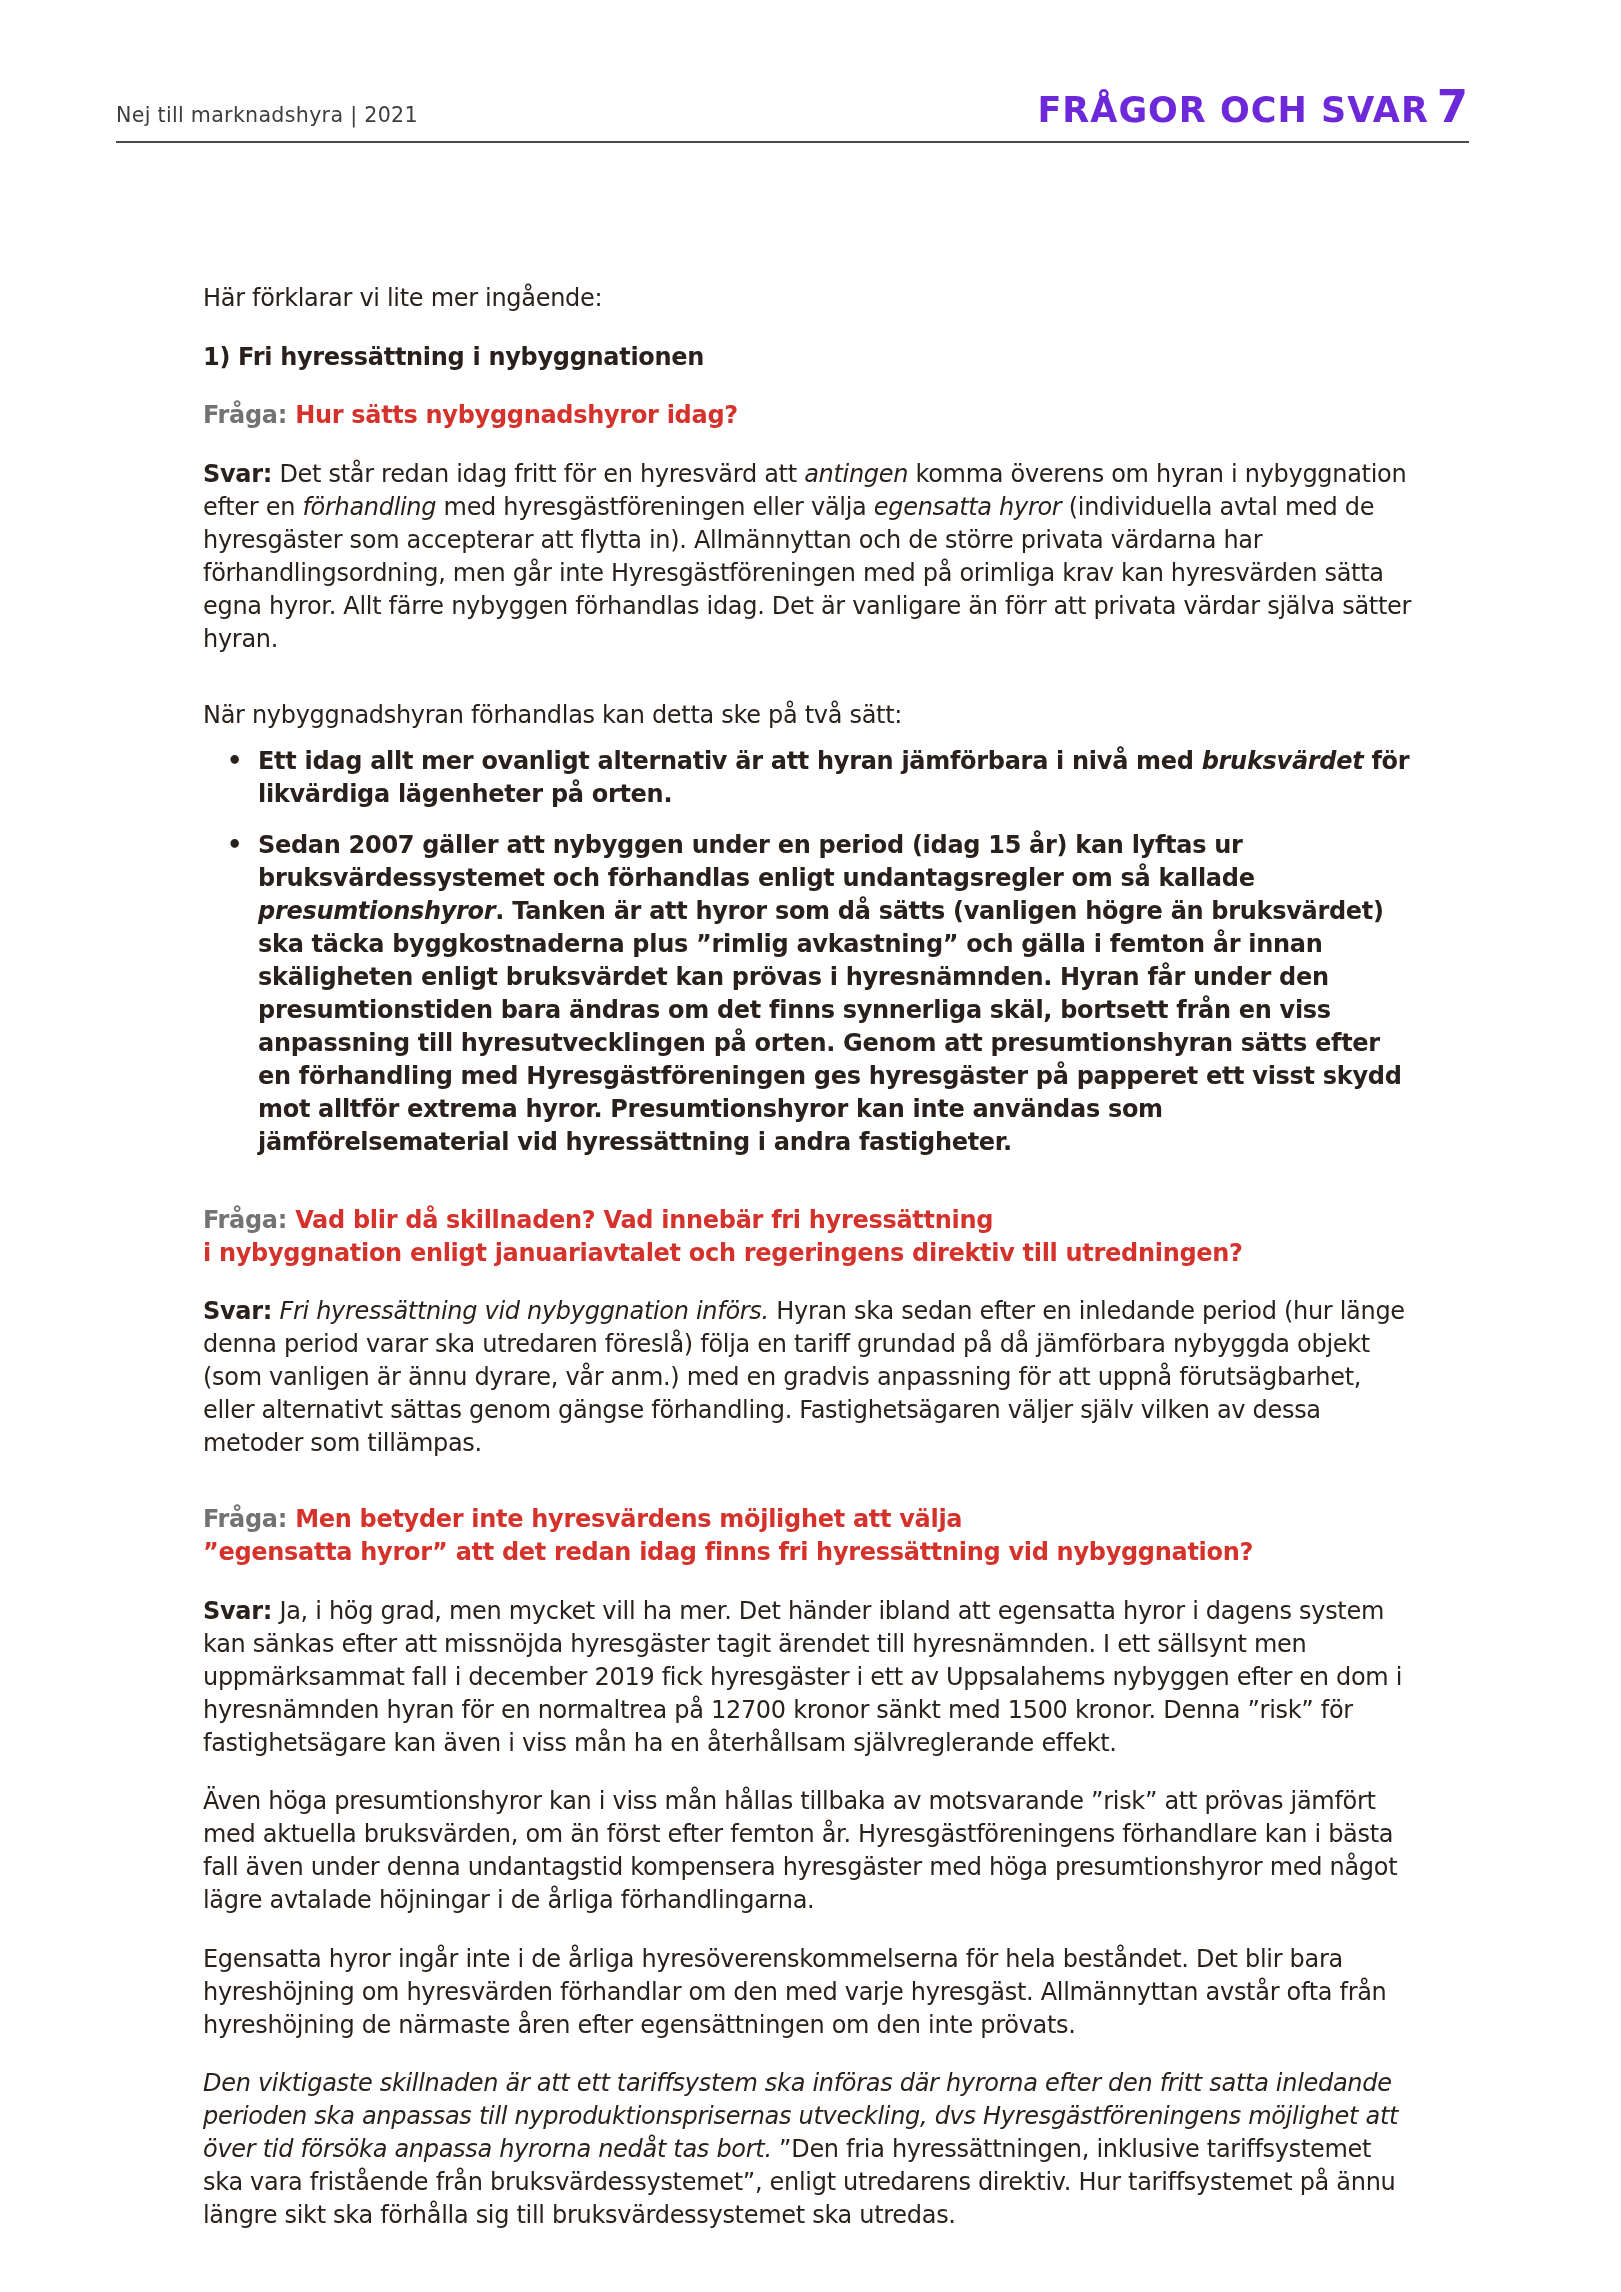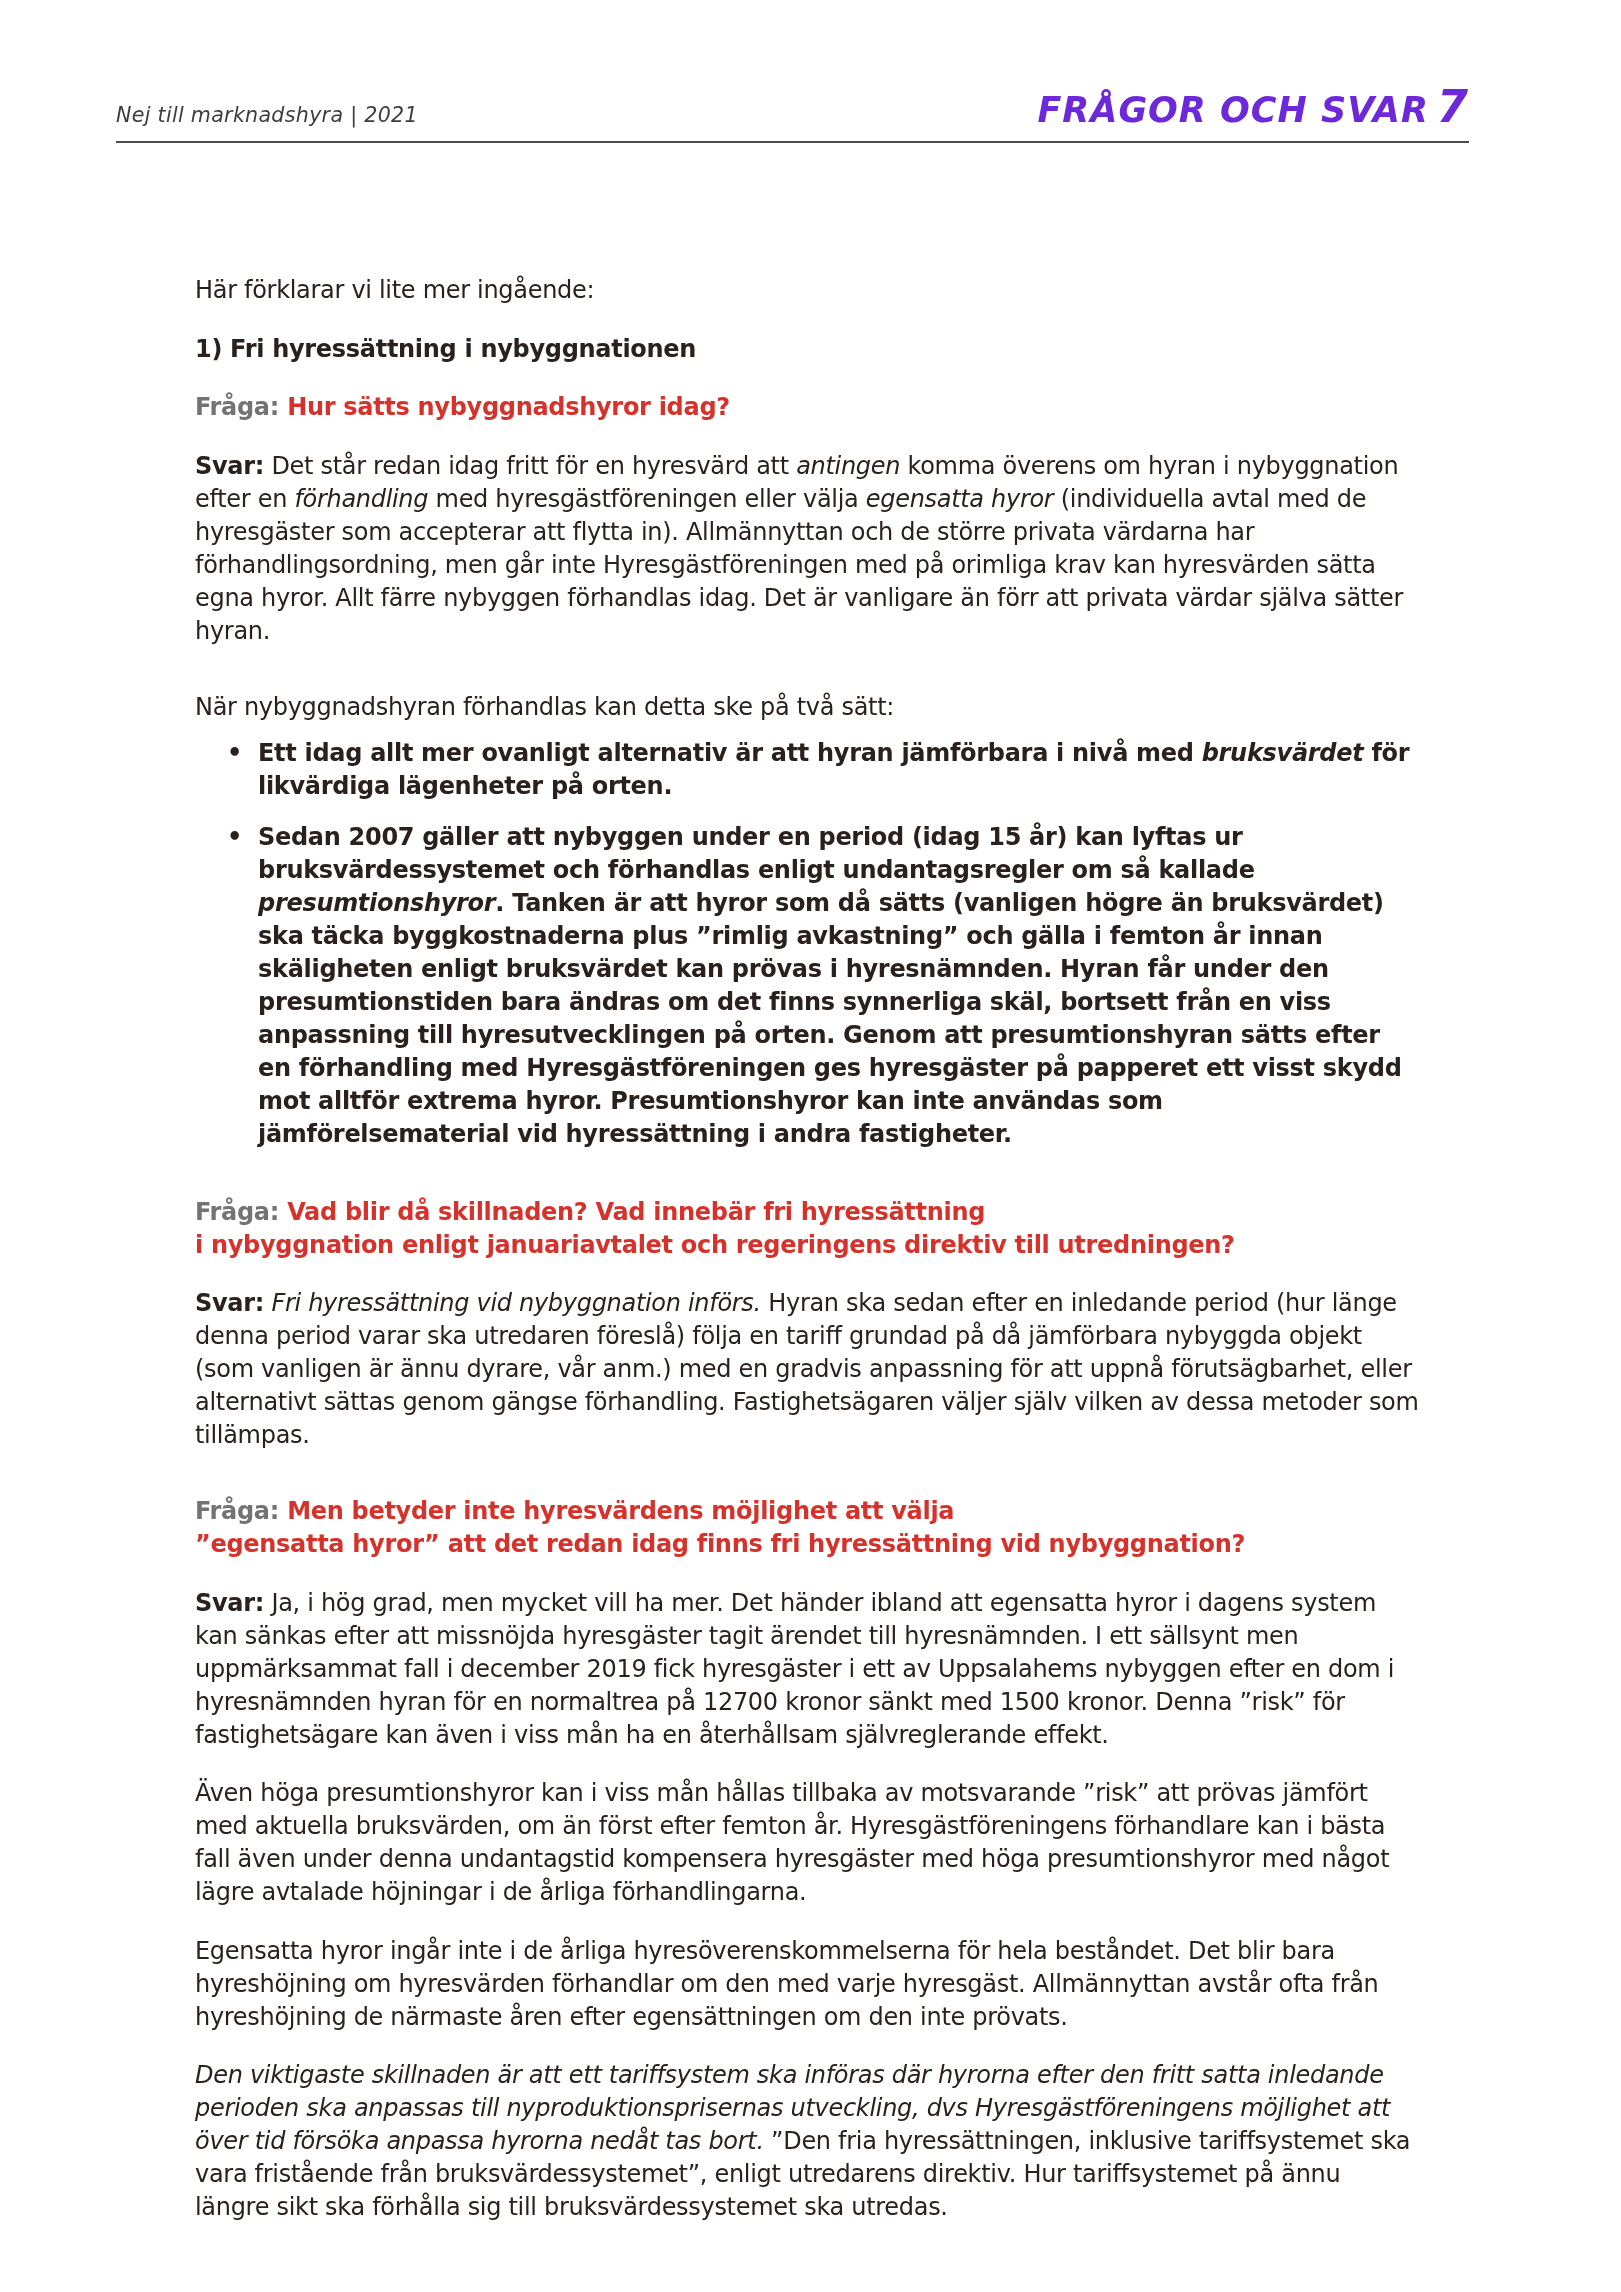--- a/index.html
+++ b/index.html
@@ -1,28 +1,28 @@
 <!DOCTYPE html>
 <html><head>
 <meta charset="utf-8">
 <style>
   html, body { margin: 0; padding: 0; background: #ffffff; }
   body { width: 1621px; height: 2293px; position: relative; overflow: hidden;
          font-family: "DejaVu Sans", "Liberation Sans", sans-serif; color: #2a211d; }
-  .header { position: absolute; left: 116px; top: 86px; width: 1353px; height: 57px; font-style: italic; }
+  .header { position: absolute; left: 116px; top: 86px; width: 1353px; height: 57px; }
   .header-left { position: absolute; left: 0; bottom: 15.7px; font-size: 20.6px; color: #3d3d40;
                  letter-spacing: 0.3px; }
   .header-right { position: absolute; right: 0; bottom: 9.8px; font-size: 35px; font-weight: bold;
                   color: #6d28d9; letter-spacing: 1px; white-space: nowrap; }
   .header-right .page-num { font-size: 45px; margin-left: 7.8px; }
   .header-rule { position: absolute; left: 116px; top: 141px; width: 1353px; height: 2px; background: #4a4a4e; }
 
   .content { position: absolute; left: 195px; top: 274px; width: 1225px; font-size: 24px;
              line-height: 33px; letter-spacing: -0.3px; }
-  .content p { margin: 0; }
+  .content p { margin: 8px; }
   .intro { margin-bottom: 25.5px !important; }
   .section-title { font-weight: bold; margin-bottom: 25.5px !important; }
   .q { font-weight: bold; }
   .q .q-label { color: #737373; }
   .q .q-text { color: #d6322c; }
   .a .a-label { font-weight: bold; }
   .mb-24 { margin-bottom: 25.5px !important; }
   .mb-40 { margin-bottom: 43px !important; }
   .mb-14 { margin-bottom: 13.7px !important; }
   ul.bullets { margin: 0 0 45px 0; padding: 0 0 0 0; list-style: none; }

